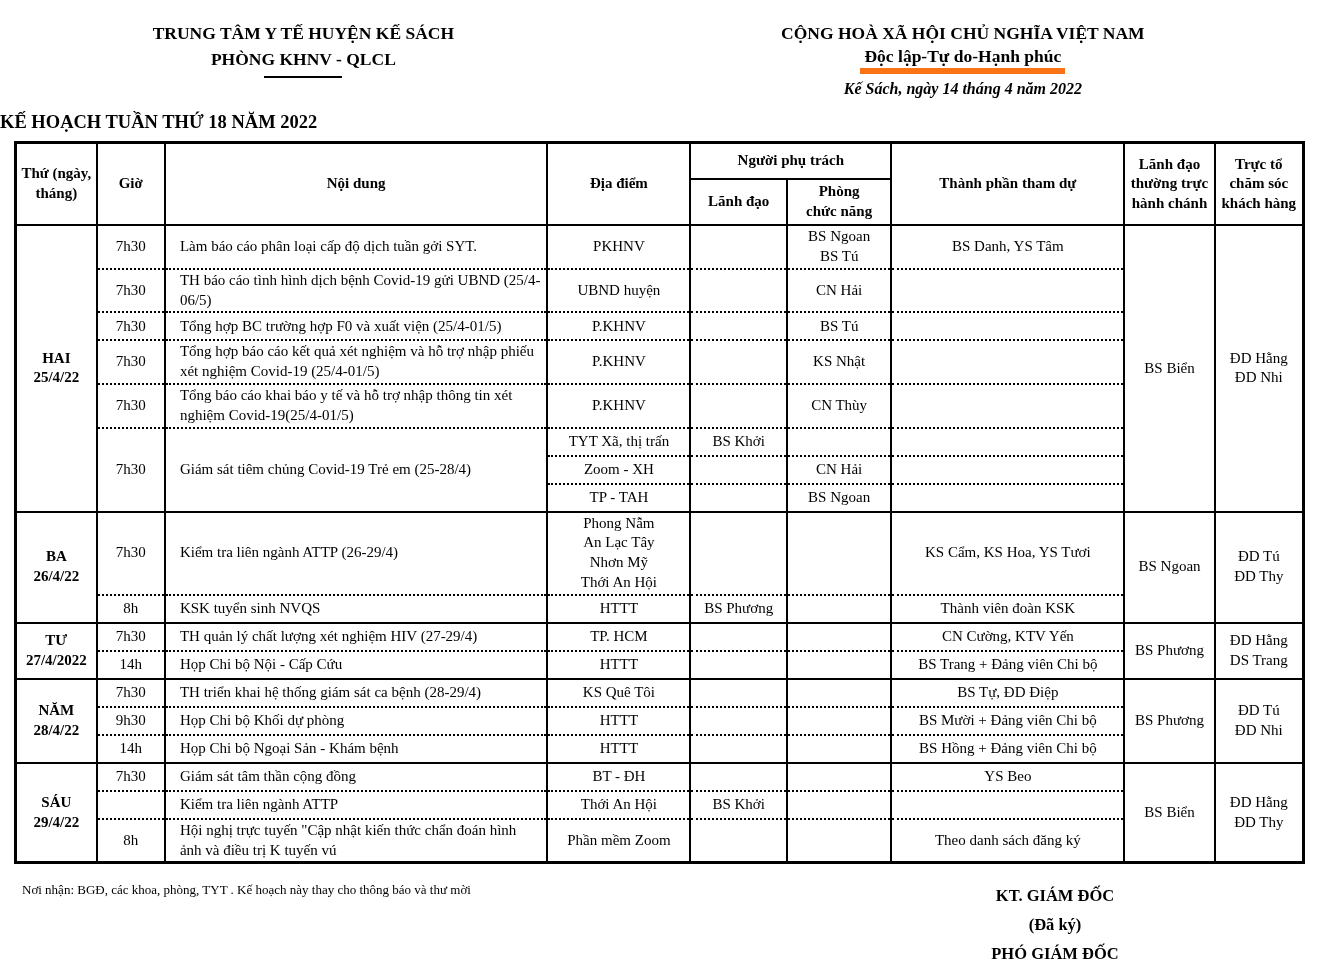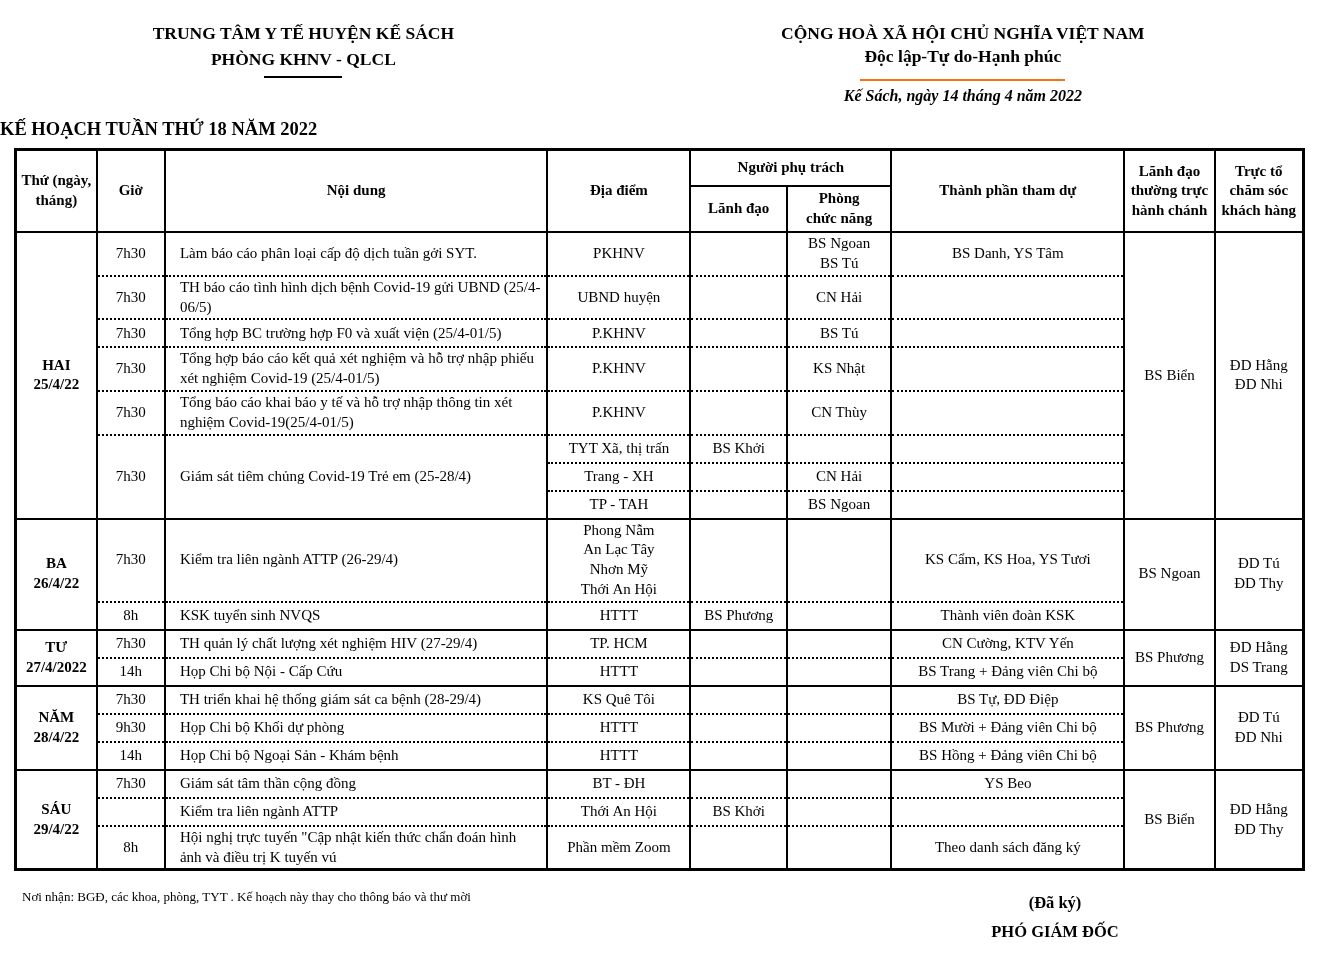--- a/index.html
+++ b/index.html
@@ -6,21 +6,21 @@
   body{font-family:"Liberation Serif","DejaVu Serif",serif;color:#000;width:1319px;}
   .page{position:relative;width:1319px;min-height:965px;background:#fff;}
 
   
   .top{display:flex;padding-top:20px;}
   .top-left{width:46%;text-align:center;}
   .top-right{width:54%;text-align:center;}
   .org-line{font-weight:bold;font-size:17.5px;line-height:1.5;}
   .rule-small{width:78px;border-bottom:2px solid #000;margin:3px auto 0 auto;}
   .nat-line{font-weight:bold;font-size:17.5px;line-height:1.5;}
-  .motto{display:inline-block;font-weight:bold;font-size:17.5px;border-bottom:2px solid #f97316;padding:0 4px 12px 4px;}
+  .motto{display:inline-block;font-weight:bold;font-size:17.5px;border-bottom:6px solid #f97316;padding:0 4px 1px 4px;}
   .date-line{font-style:italic;font-weight:bold;font-size:16px;margin-top:6px;}
   .doc-title{font-weight:bold;font-size:18.5px;margin:14px 0 8px 0;}
 
   
   table.sched{border-collapse:collapse;table-layout:fixed;width:1291px;margin-left:14px;border:3px solid #000;}
   .sched th{border:2px solid #000;font-weight:bold;font-size:15px;padding:2px 3px;text-align:center;vertical-align:middle;white-space:pre-line;line-height:1.32;}
   .sched td{border-left:2px solid #000;border-right:2px solid #000;border-top:2px solid #000;font-size:15px;padding:1px 3px;text-align:center;vertical-align:middle;white-space:pre-line;line-height:1.32;height:24px;}
   .sched tr.dotted > td{border-top:2px dotted #000;}
   .sched td.content{text-align:left;padding-left:14px;padding-right:5px;}
   .sched td.day{font-weight:bold;}
@@ -136,21 +136,21 @@
       </tr>
       <tr class="dotted">
         <td rowspan="3">7h30</td>
         <td class="content" rowspan="3">Giám sát tiêm chủng Covid-19 Trẻ em (25-28/4)</td>
         <td>TYT Xã, thị trấn</td>
         <td>BS Khởi</td>
         <td></td>
         <td></td>
       </tr>
       <tr class="dotted">
-        <td>Trang - XH</td>
+        <td>Zoom - XH</td>
         <td></td>
         <td>CN Hải</td>
         <td></td>
       </tr>
       <tr class="dotted">
         <td>TP - TAH</td>
         <td></td>
         <td>BS Ngoan</td>
         <td></td>
       </tr>
@@ -260,19 +260,20 @@
         <td></td>
         <td></td>
         <td>Theo danh sách đăng ký</td>
       </tr>
     </tbody>
   </table>
 
   <div class="foot">
     <div class="recipients">Nơi nhận: BGĐ, các khoa, phòng, TYT . Kế hoạch này thay cho thông báo và thư mời</div>
     <div class="sign-block">
+      <div>KT. GIÁM ĐỐC</div>
       <div>(Đã ký)</div>
       <div>PHÓ GIÁM ĐỐC</div>
 
     </div>
   </div>
 
 </div>
 
 </body></html>

